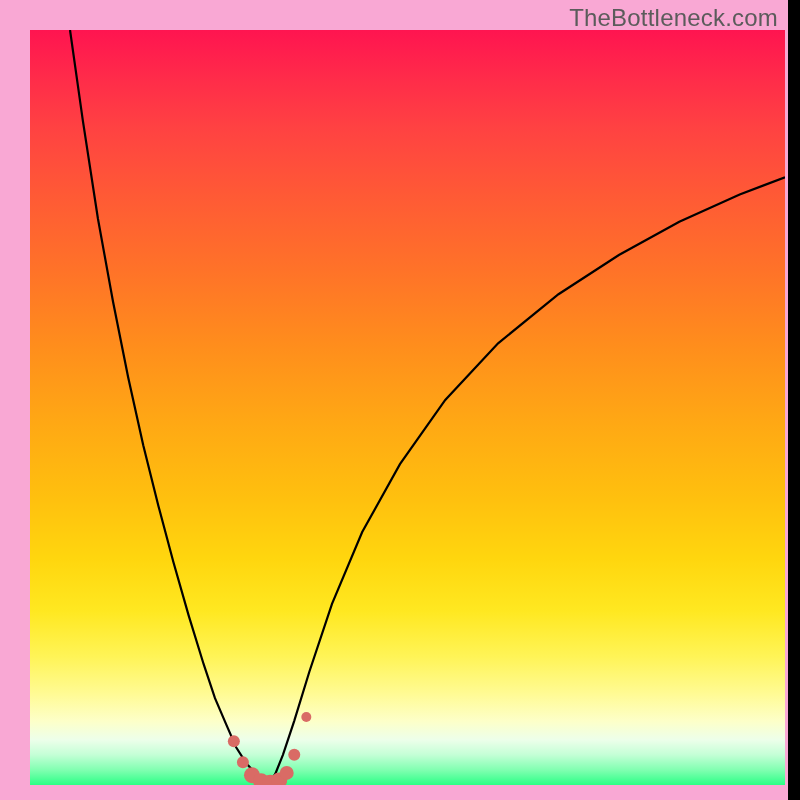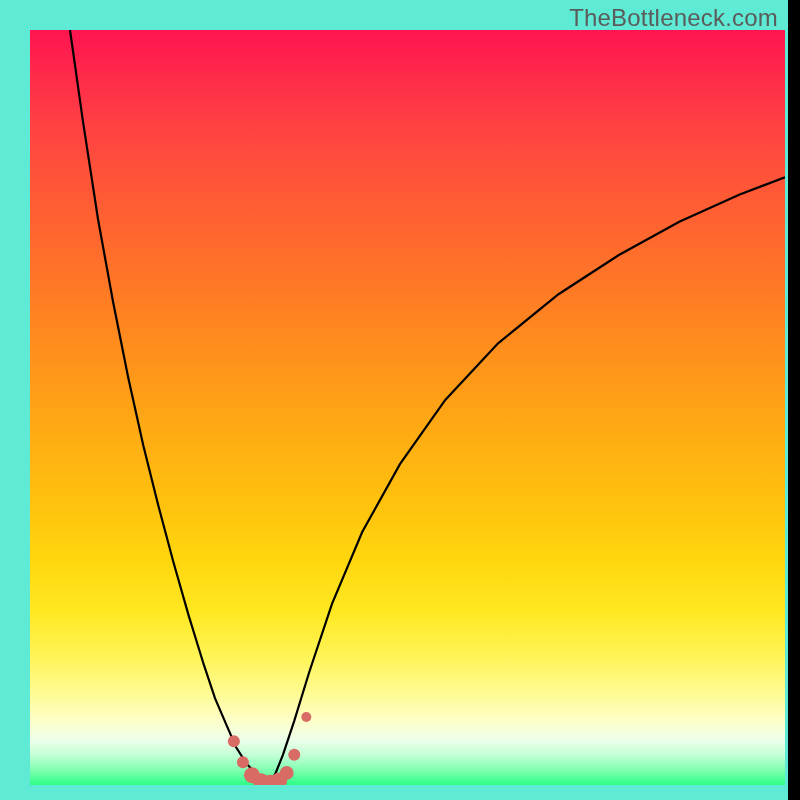--- a/index.html
+++ b/index.html
@@ -8,21 +8,21 @@
     width: 800px;
     height: 800px;
     overflow: hidden;
     background: #000;
     font-family: Arial, Helvetica, sans-serif;
   }
   .frame {
     position: relative;
     width: 788px;
     height: 800px;
-    background: #5eead4;
+    background: #f9a8d4;
   }
   .watermark {
     position: absolute;
     top: 4px;
     right: 10px;
     color: #5b5b5b;
     font-size: 24px;
     font-weight: 500;
     letter-spacing: 0.2px;
     z-index: 10;

